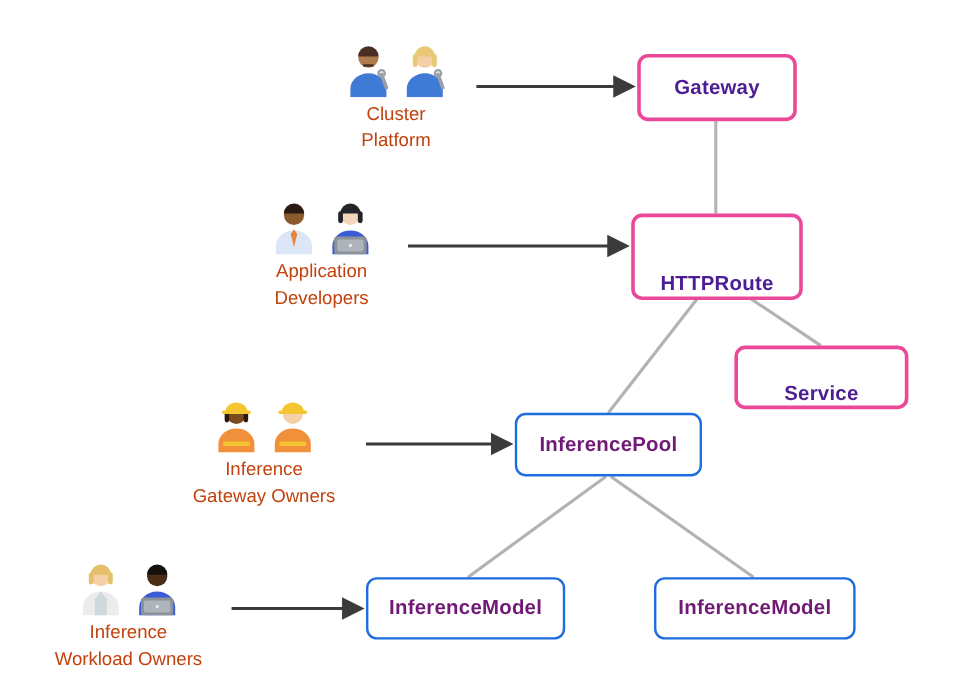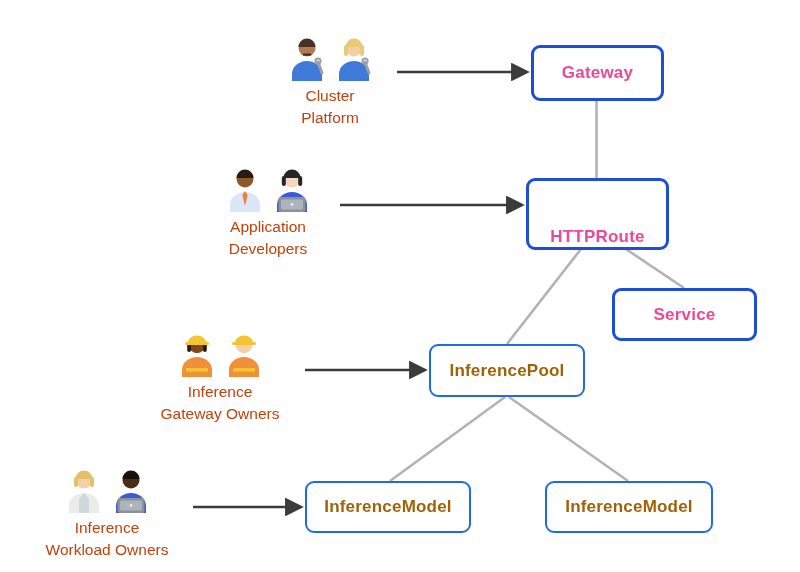--- a/index.html
+++ b/index.html
@@ -6,25 +6,25 @@
   .canvas{
     position:relative;width:800px;height:572px;background:#ffffff;overflow:hidden;
     font-family:"Liberation Sans","DejaVu Sans",sans-serif;
   }
   .edges-layer{position:absolute;left:0;top:0;width:800px;height:572px;pointer-events:none;}
   .node{
     position:absolute;background:#ffffff;border-radius:9px;
     display:flex;align-items:center;justify-content:center;
     font-weight:bold;font-size:17px;letter-spacing:.2px;box-sizing:border-box;
   }
-  .node.standard{border:3px solid #1d4ed8;color:#ec4899;}
-  .node.extension{border:2.5px solid #1f6ce0;color:#a16207;}
+  .node.standard{border:3px solid #ec4899;color:#4c1d95;}
+  .node.extension{border:2.5px solid #1f6ce0;color:#701a75;}
   .node-gateway{left:531px;top:45px;width:133px;height:56px;}
   .node-httproute{left:526px;top:178px;width:143px;height:72px;align-items:flex-end;}
-  .node-service{left:612px;top:288px;width:145px;height:53px;}
+  .node-service{left:612px;top:288px;width:145px;height:53px;align-items:flex-end;}
   .node-inferencepool{left:429px;top:344px;width:156px;height:53px;}
   .node-inferencemodel-left{left:305px;top:481px;width:166px;height:52px;}
   .node-inferencemodel-right{left:545px;top:481px;width:168px;height:52px;}
   .persona{position:absolute;width:170px;text-align:center;}
   .persona-cluster-operators{left:245px;top:34px;}
   .persona-application-developers{left:183px;top:165px;}
   .persona-inference-platform-owners{left:135px;top:330px;}
   .persona-inference-workload-owners{left:22px;top:466px;}
   .persona-icons{display:flex;justify-content:center;gap:7px;height:47px;}
   .persona-icons svg{display:block;}

